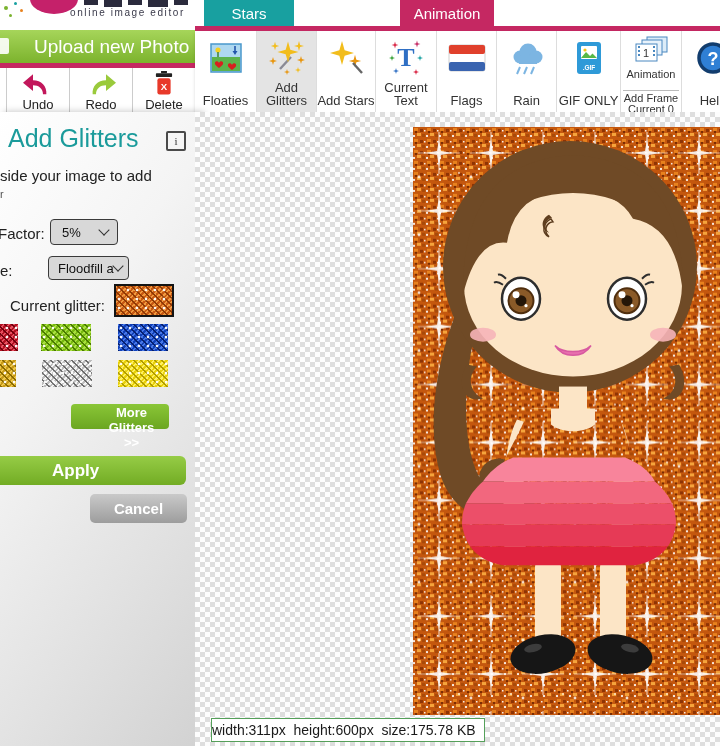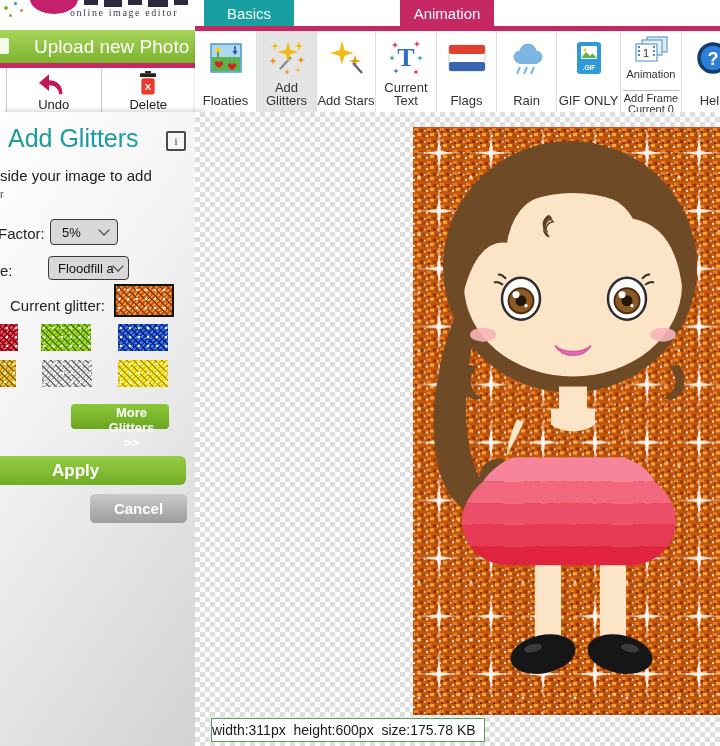--- a/index.html
+++ b/index.html
@@ -1,21 +1,21 @@
 <!DOCTYPE html>
 <html><head>
 <meta charset="utf-8">
 <style>
   html,body{margin:0;padding:0;background:#888;}
   .screen{position:relative;width:720px;height:746px;overflow:hidden;background:#fff;
           font-family:"Liberation Sans",sans-serif;-webkit-font-smoothing:antialiased;}
   .abs{position:absolute;}
 
   
-  .brand-area{left:0;top:0;width:195px;height:30px;background:#fff;overflow:hidden;font-family:Liberation Serif, serif;}
+  .brand-area{left:0;top:0;width:195px;height:30px;background:#fff;overflow:hidden;}
   .logo-disc{position:absolute;left:30px;top:-16px;width:48px;height:30px;border-radius:50%;background:#c5216a;}
   .logo-cut{position:absolute;background:#2b2b3d;top:0;}
   .confetti{position:absolute;border-radius:50%;}
   .brand-tagline{position:absolute;left:70px;top:7px;font-size:10px;letter-spacing:1.6px;color:#3a3a4a;}
 
   
   .tabs-row{left:195px;top:0;width:525px;height:26px;background:#fff;}
   .tab{position:absolute;top:0;height:26px;color:#fff;font-size:15px;display:flex;align-items:center;justify-content:center;cursor:pointer;}
   .tab.teal{background:#18a0a0;}
   .tab.active{background:#c52862;}
@@ -134,37 +134,43 @@
     <div class="logo-disc"></div>
     <div class="logo-cut" style="left:84px;width:14px;height:5px;"></div>
     <div class="logo-cut" style="left:104px;width:18px;height:7px;"></div>
     <div class="logo-cut" style="left:128px;width:14px;height:5px;"></div>
     <div class="logo-cut" style="left:148px;width:20px;height:7px;"></div>
     <div class="logo-cut" style="left:174px;width:14px;height:5px;"></div>
     <div class="brand-tagline">online image editor</div>
   </div>
 
   <div class="abs tabs-row">
-    <div class="tab teal" style="left:9px;width:90px;">Basics</div>
+    <div class="tab teal" style="left:9px;width:90px;">Stars</div>
     <div class="tab active" style="left:205px;width:94px;">Animation</div>
   </div>
   <div class="abs tab-bar"></div>
 
   <div class="abs upload-btn">
     <div class="upload-icon"></div>
     <span>Upload new Photo</span>
   </div>
   <div class="abs magenta-line"></div>
 
   <div class="abs edit-row">
     <div class="edit-btn">
       <svg width="36" height="25" viewBox="0 0 40 30">
         <path d="M30 28 C31 18 24 11 14 11 L14 4 L2 14 L14 24 L14 17 C21 17 26 21 26 28 Z" fill="#c2175b"></path>
       </svg>
       <span>Undo</span>
+    </div>
+    <div class="edit-btn">
+      <svg width="36" height="25" viewBox="0 0 40 30">
+        <path d="M10 28 C9 18 16 11 26 11 L26 4 L38 14 L26 24 L26 17 C19 17 14 21 14 28 Z" fill="#9aca3c"></path>
+      </svg>
+      <span>Redo</span>
     </div>
     <div class="edit-btn">
       <svg width="26" height="25" viewBox="0 0 30 34">
         <rect x="11" y="0" width="8" height="3" fill="#222"></rect>
         <rect x="4" y="3" width="22" height="5" rx="1" fill="#222"></rect>
         <rect x="6" y="10" width="18" height="22" rx="3" fill="#e8392a"></rect>
         <text x="15" y="26" text-anchor="middle" font-size="13" font-weight="bold" fill="#fff" font-family="Liberation Sans,sans-serif">X</text>
       </svg>
       <span>Delete</span>
     </div>

